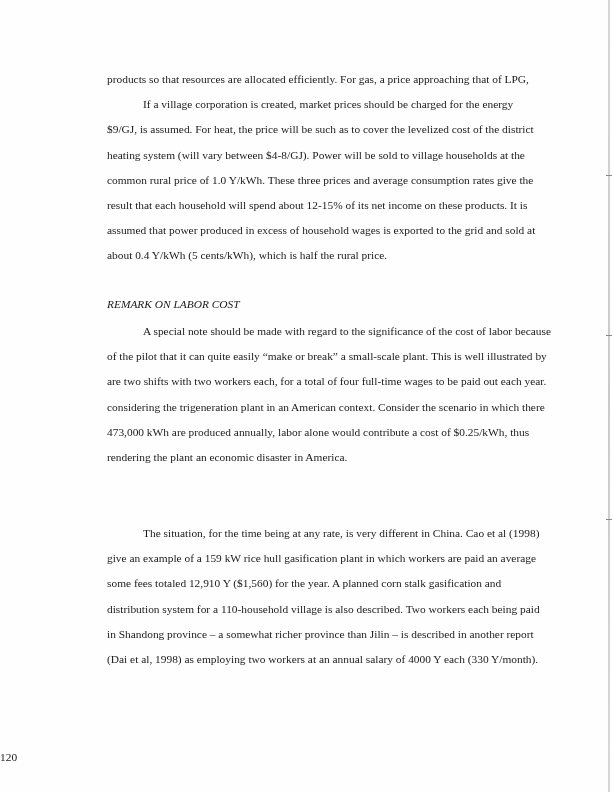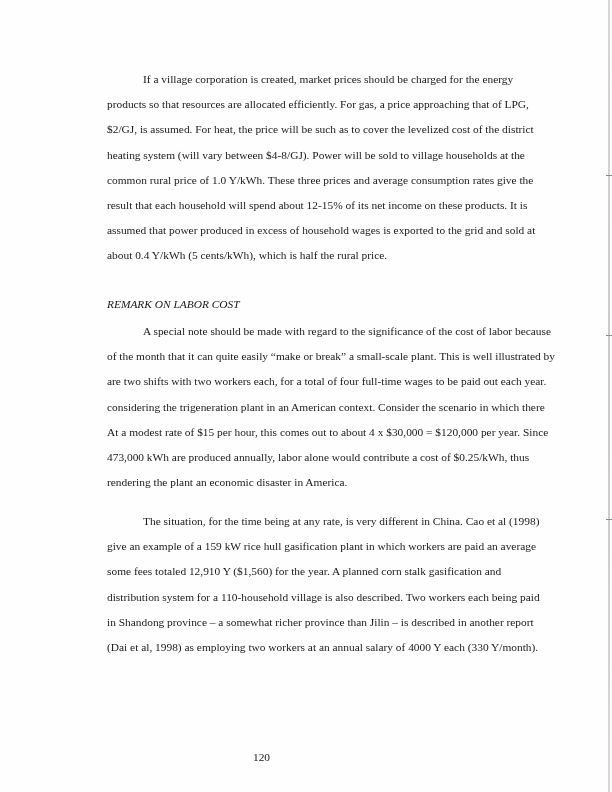--- a/index.html
+++ b/index.html
@@ -15,55 +15,54 @@
     .tick { position: absolute; left: 606px; width: 6px; height: 1px; background: #8a8a8a; }
     .para {
       position: absolute; left: 107px; width: 450px; margin: 0;
       font-size: 11.4px; line-height: 25.2px; text-align: left;
     }
     .para .indent { display: inline-block; width: 36px; }
     .line { display: block; white-space: nowrap; }
     .heading {
       position: absolute; left: 107px; top: 298px; font-size: 11.4px; font-style: italic; margin: 0;
     }
-    .pnum { position: absolute; left: 0; width: 523px; top: 751px; text-align: center; font-size: 11.4px; }
+    .pnum { position: absolute; left: 0; width: 523px; top: 751px; font-size: 11.4px; }
   </style>
 </head>
 <body>
 
 <div class="page">
   <div class="edge"></div>
   <div class="tick" style="top:175px"></div>
   <div class="tick" style="top:335px"></div>
   <div class="tick" style="top:519px"></div>
 
   <div class="para" style="top:67px">
+    <span class="line">products so that resources are allocated efficiently.  For gas, a price approaching that of LPG,</span>
     <span class="line"><span class="indent"></span><span>If a village corporation is created, market prices should be charged for the energy</span></span>
-    <span class="line">products so that resources are allocated efficiently.  For gas, a price approaching that of LPG,</span>
-    <span class="line">$2/GJ, is assumed.  For heat, the price will be such as to cover the levelized cost of the district</span>
+    <span class="line">$9/GJ, is assumed.  For heat, the price will be such as to cover the levelized cost of the district</span>
     <span class="line">heating system (will vary between $4-8/GJ).  Power will be sold to village households at the</span>
     <span class="line">common rural price of 1.0 Y/kWh.  These three prices and average consumption rates give the</span>
     <span class="line">result that each household will spend about 12-15% of its net income on these products.  It is</span>
     <span class="line">assumed that power produced in excess of household wages is exported to the grid and sold at</span>
     <span class="line">about 0.4 Y/kWh (5 cents/kWh), which is half the rural price.</span>
   </div>
 
   <p class="heading">REMARK ON LABOR COST</p>
 
   <div class="para" style="top:319px">
     <span class="line"><span class="indent"></span><span>A special note should be made with regard to the significance of the cost of labor because</span></span>
-    <span class="line">of the month that it can quite easily “make or break” a small-scale plant.  This is well illustrated by</span>
+    <span class="line">of the pilot that it can quite easily “make or break” a small-scale plant.  This is well illustrated by</span>
     <span class="line">are two shifts with two workers each, for a total of four full-time wages to be paid out each year.</span>
     <span class="line">considering the trigeneration plant in an American context.  Consider the scenario in which there</span>
-    <span class="line">At a modest rate of $15 per hour, this comes out to about 4 x $30,000 = $120,000 per year.  Since</span>
     <span class="line">473,000 kWh are produced annually, labor alone would contribute a cost of $0.25/kWh, thus</span>
     <span class="line">rendering the plant an economic disaster in America.</span>
   </div>
 
-  <div class="para" style="top:509px">
+  <div class="para" style="top:521px">
     <span class="line"><span class="indent"></span><span>The situation, for the time being at any rate, is very different in China.  Cao et al (1998)</span></span>
     <span class="line">give an example of a 159 kW rice hull gasification plant in which workers are paid an average</span>
     <span class="line">some fees totaled 12,910 Y ($1,560) for the year.  A planned corn stalk gasification and</span>
     <span class="line">distribution system for a 110-household village is also described.  Two workers each being paid</span>
     <span class="line">in Shandong province – a somewhat richer province than Jilin – is described in another report</span>
     <span class="line">(Dai et al, 1998) as employing two workers at an annual salary of 4000 Y each (330 Y/month).</span>
   </div>
 
   <div class="pnum">120</div>
 </div>

